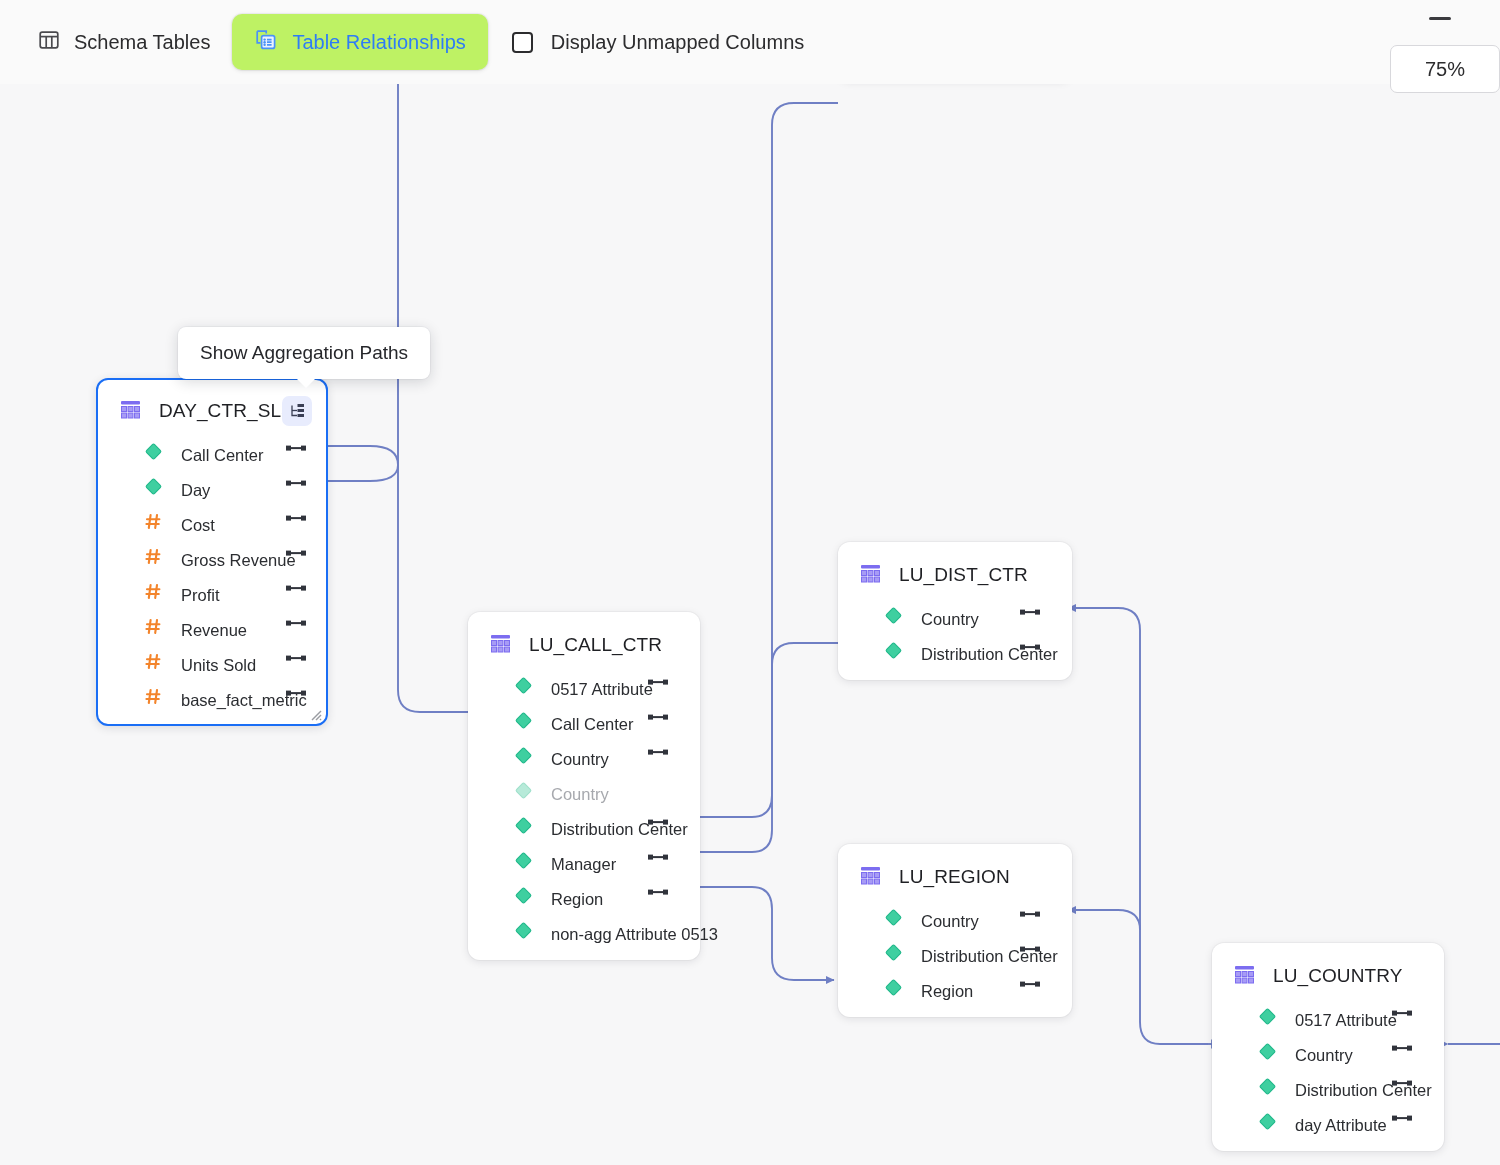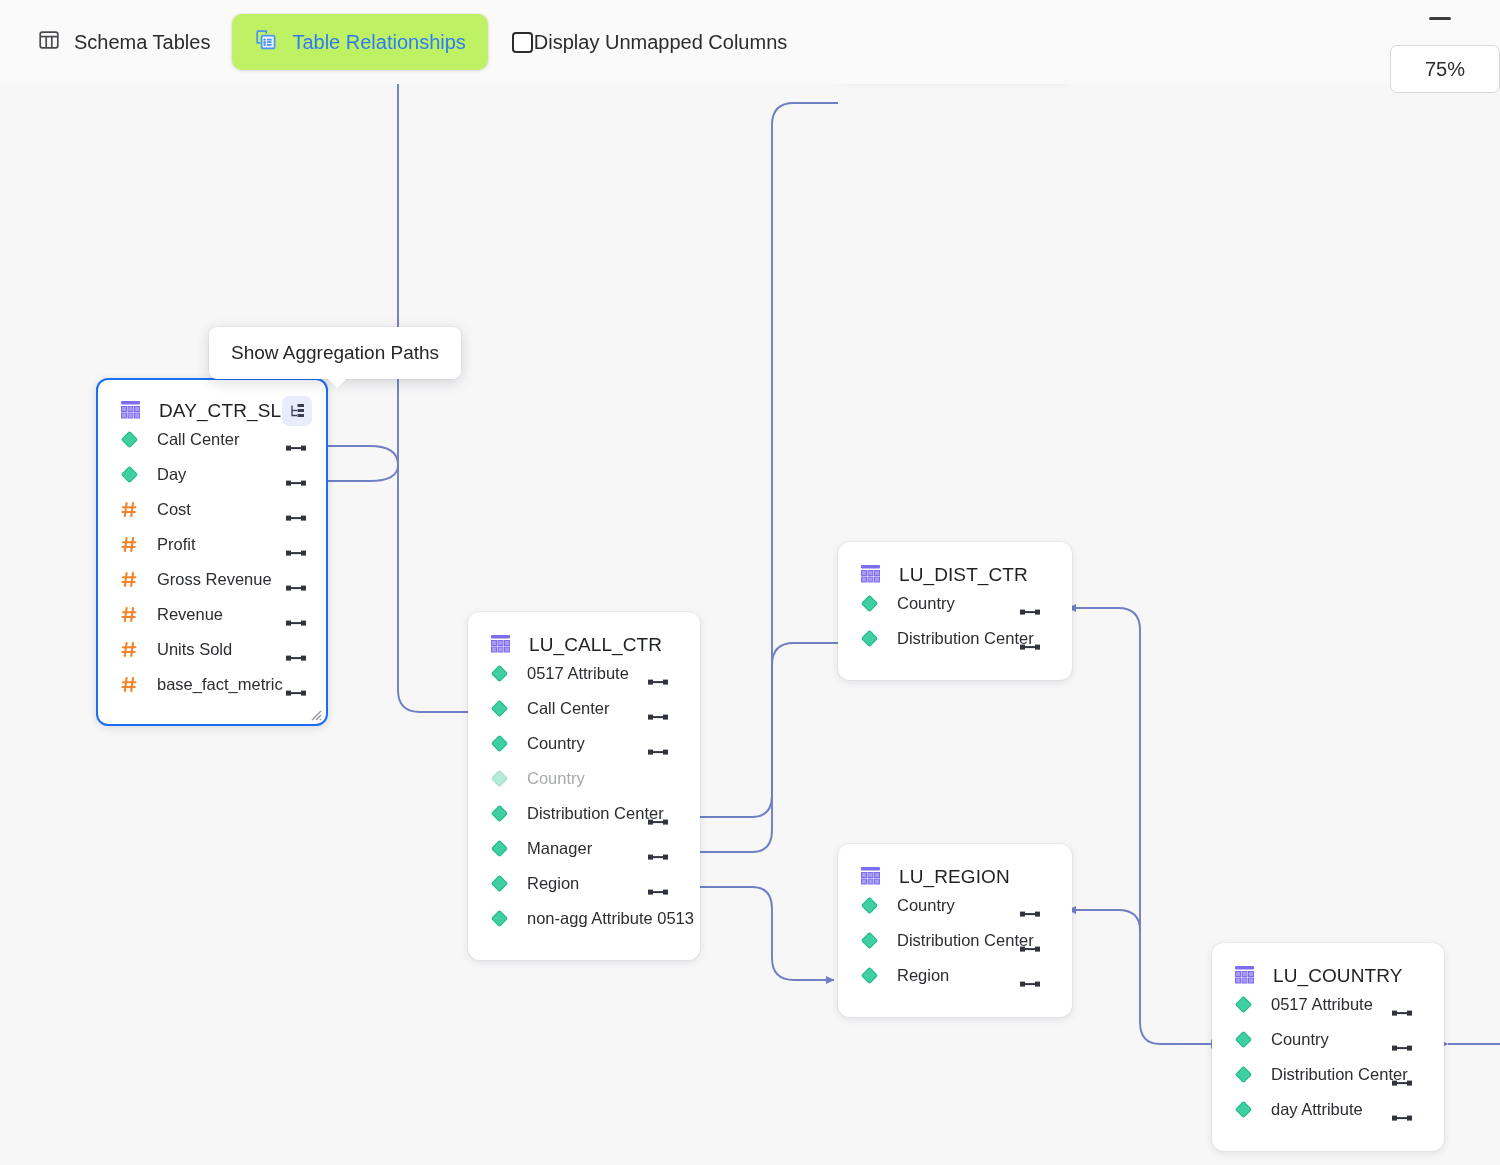--- a/index.html
+++ b/index.html
@@ -27,21 +27,21 @@
     border-radius: 10px;
     font-size: 20px; color: #2c2c2e;
     cursor: pointer; background: transparent;
   }
   .tb-btn.active {
     background: #bef264;
     color: #2e7cf6;
     box-shadow: 0 1px 4px rgba(0,0,0,.10), 0 0 0 1px rgba(0,0,0,.04);
   }
   .tb-check {
-    display: flex; align-items: center; gap: 1px;
+    display: flex; align-items: center; gap: 18px;
     height: 56px; padding: 0 14px 0 24px;
     font-size: 20px; color: #2c2c2e; cursor: pointer;
   }
   .checkbox {
     width: 21px; height: 21px; border: 2px solid #2c2c2e;
     border-radius: 4px; background: #fff; flex: none;
   }
 
   .zoom-minus {
     width: 54px; height: 54px;
@@ -90,23 +90,24 @@
   }
   .agg-btn {
     position: absolute; right: 14px; top: 50%; transform: translateY(-50%);
     width: 30px; height: 30px; border-radius: 7px;
     background: #e8ecfd;
     display: flex; align-items: center; justify-content: center;
     cursor: pointer;
   }
 
   .row {
-    display: flex; align-items: flex-start;
+    display: flex; align-items: flex-end;
     height: 35px; padding: 0 16px 0 22px;
     position: relative;
+    margin-left: 24px;
   }
   .row-label {
     font-size: 16.5px; color: #2b2d31; margin-left: 18px; white-space: nowrap;
   }
   .row.dim .row-label { color: #a7a9ae; }
   .row-marker { position: absolute; right: 20px; top: 50%; transform: translateY(-50%); }
 
   
   .ico { flex: none; display: block; }
   .grip {
@@ -257,35 +258,35 @@
             <rect x="4" y="4.1" width="12" height="2" fill="#31343c"></rect>
           </svg></span>
     </div>
     <div class="row">
       <span class="ico"><svg width="19" height="19" viewBox="0 0 19 19" stroke="#f3842b" stroke-width="2.1" stroke-linecap="round">
             <path d="M6.6 3 L4.8 16"></path>
             <path d="M13 3 L11.2 16"></path>
             <path d="M3 7.2 L15.4 7.2"></path>
             <path d="M2.4 12 L14.8 12"></path>
           </svg></span>
-      <span class="row-label">Profit</span>
+      <span class="row-label">Gross Revenue</span>
       <span class="row-marker"><svg width="20" height="10" viewBox="0 0 20 10">
             <rect x="0" y="2.6" width="5" height="5" fill="#31343c"></rect>
             <rect x="15" y="2.6" width="5" height="5" fill="#31343c"></rect>
             <rect x="4" y="4.1" width="12" height="2" fill="#31343c"></rect>
           </svg></span>
     </div>
     <div class="row">
       <span class="ico"><svg width="19" height="19" viewBox="0 0 19 19" stroke="#f3842b" stroke-width="2.1" stroke-linecap="round">
             <path d="M6.6 3 L4.8 16"></path>
             <path d="M13 3 L11.2 16"></path>
             <path d="M3 7.2 L15.4 7.2"></path>
             <path d="M2.4 12 L14.8 12"></path>
           </svg></span>
-      <span class="row-label">Gross Revenue</span>
+      <span class="row-label">Profit</span>
       <span class="row-marker"><svg width="20" height="10" viewBox="0 0 20 10">
             <rect x="0" y="2.6" width="5" height="5" fill="#31343c"></rect>
             <rect x="15" y="2.6" width="5" height="5" fill="#31343c"></rect>
             <rect x="4" y="4.1" width="12" height="2" fill="#31343c"></rect>
           </svg></span>
     </div>
     <div class="row">
       <span class="ico"><svg width="19" height="19" viewBox="0 0 19 19" stroke="#f3842b" stroke-width="2.1" stroke-linecap="round">
             <path d="M6.6 3 L4.8 16"></path>
             <path d="M13 3 L11.2 16"></path>
@@ -582,21 +583,21 @@
           </svg></span>
       <span class="row-label">day Attribute</span>
       <span class="row-marker"><svg width="20" height="10" viewBox="0 0 20 10">
             <rect x="0" y="2.6" width="5" height="5" fill="#31343c"></rect>
             <rect x="15" y="2.6" width="5" height="5" fill="#31343c"></rect>
             <rect x="4" y="4.1" width="12" height="2" fill="#31343c"></rect>
           </svg></span>
     </div>
   </div>
 
-  <div class="tooltip" style="left:178px; top:327px;margin-left:31px;">
+  <div class="tooltip" style="left:178px; top:327px;">
     <span>Show Aggregation Paths</span>
     <span class="tail"></span>
   </div>
 </div>
 
 <div class="toolbar">
   <div class="tb-left">
 
     <div class="tb-btn">
       <span class="ico">

